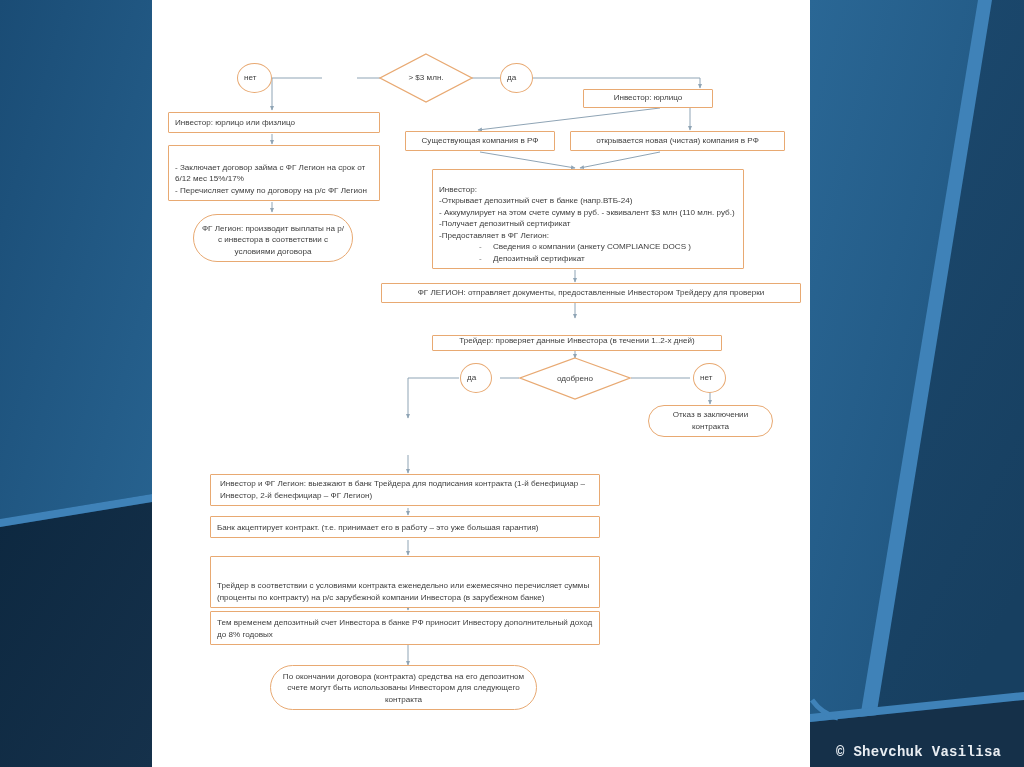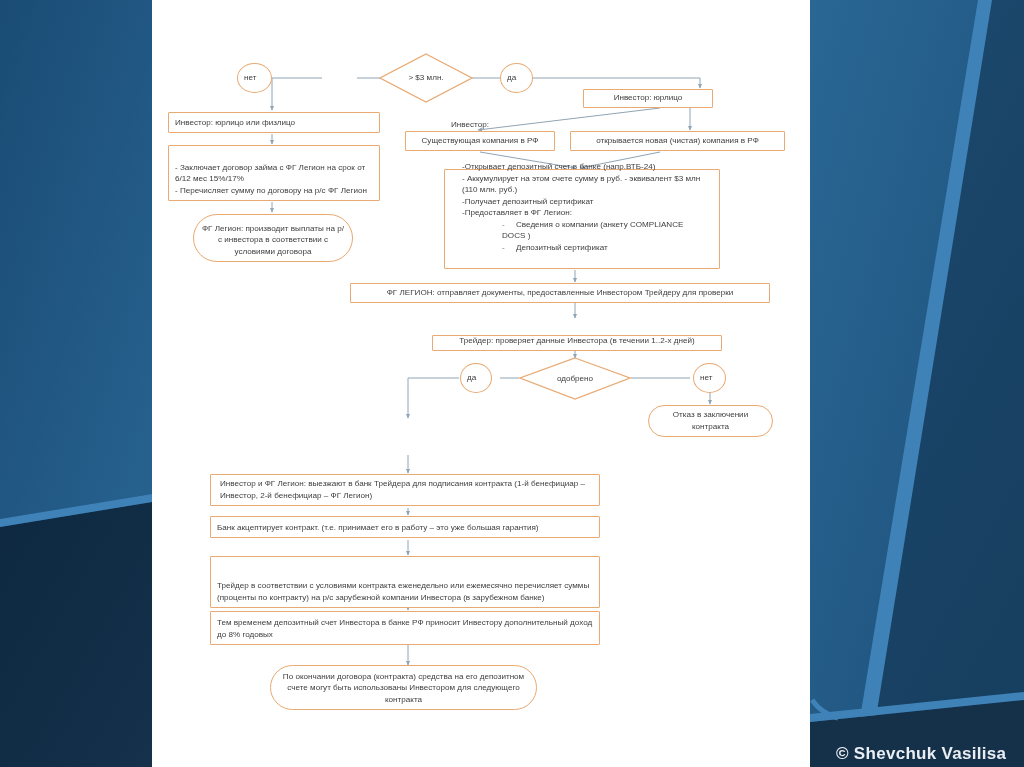--- a/index.html
+++ b/index.html
@@ -27,22 +27,22 @@
     width: 658px; height: 767px;
     background: #ffffff;
   }
 
   
   .copyright {
     position: absolute;
     left: 836px;
     top: 744px;
     color: #e9eef3;
-    font-size: 17px;
-    font-family: Liberation Sans, sans-serif;
+    font-size: 14px;
+    font-family: Liberation Mono, monospace;
     font-weight: bold;
     letter-spacing: .3px;
     white-space: nowrap;
   }
 
   
   .chart { position: absolute; left: 0; top: 0; width: 1024px; height: 767px; }
   .lines { position: absolute; left: 0; top: 0; }
 
   .node {
@@ -73,21 +73,21 @@
   }
   .node.diamond-label {
     border: none;
     background: transparent;
     align-items: center;
     justify-content: center;
     text-align: left;
   }
   .node.plain-box { border-radius: 1px; }
 
-  .bullet-list { margin: 11px; padding: 0; list-style: none; }
+  .bullet-list { margin: 0; padding: 0; list-style: none; }
   .bullet-list li { white-space: pre-wrap; }
   .sub-item { padding-left: 40px; text-indent: 0; }
   .sub-item .dash { display: inline-block; width: 14px; color: #777; }
 </style>
 </head>
 <body>
 
 <div id="slide">
 
   <div class="bg-layer">
@@ -221,33 +221,33 @@
 
     <div class="node plain-box left" style="left:168px; top:145px; width:212px; height:56px;">
       <div>- Заключает договор займа с ФГ Легион на срок от 6/12 мес 15%/17%</div>
       <div>- Перечисляет сумму по договору на р/с ФГ Легион</div>
     </div>
 
     <div class="node pill center" style="left:193px; top:214px; width:160px; height:48px;">
       <span>ФГ Легион: производит выплаты на р/с инвестора в соответствии с условиями договора</span>
     </div>
 
-    <div class="node plain-box left" style="left:444px; top:169px; width:276px; height:100px;gap:20px;">
+    <div class="node plain-box left" style="left:432px; top:169px; width:312px; height:100px;">
       <div>Инвестор:</div>
       <ul class="bullet-list">
         <li>-Открывает депозитный счет в банке (напр.ВТБ-24)</li>
         <li>- Аккумулирует на этом счете сумму в руб. - эквивалент $3 млн (110 млн. руб.)</li>
         <li>-Получает депозитный сертификат</li>
         <li>-Предоставляет в ФГ Легион:</li>
         <li class="sub-item"><span class="dash">-</span><span>Сведения о компании (анкету COMPLIANCE DOCS )</span></li>
         <li class="sub-item"><span class="dash">-</span><span>Депозитный сертификат</span></li>
       </ul>
     </div>
 
-    <div class="node plain-box center" style="left:350px; top:283px; width:420px; height:20px;">
+    <div class="node plain-box center" style="left:381px; top:283px; width:420px; height:20px;">
       <span>ФГ ЛЕГИОН: отправляет документы, предоставленные Инвестором Трейдеру для проверки</span>
     </div>
 
     <div class="node plain-box center" style="left:432px; top:319px; width:290px; height:16px;margin-top:16px;">
       <span>Трейдер: проверяет данные Инвестора (в течении 1..2-х дней)</span>
     </div>
 
     <svg style="position:absolute; left:518px; top:356px;" width="114" height="45">
       <polygon points="57,2 112,22 57,43 2,22" fill="#ffffff" stroke="#e8a972" stroke-width="1.3"></polygon>
     </svg>

